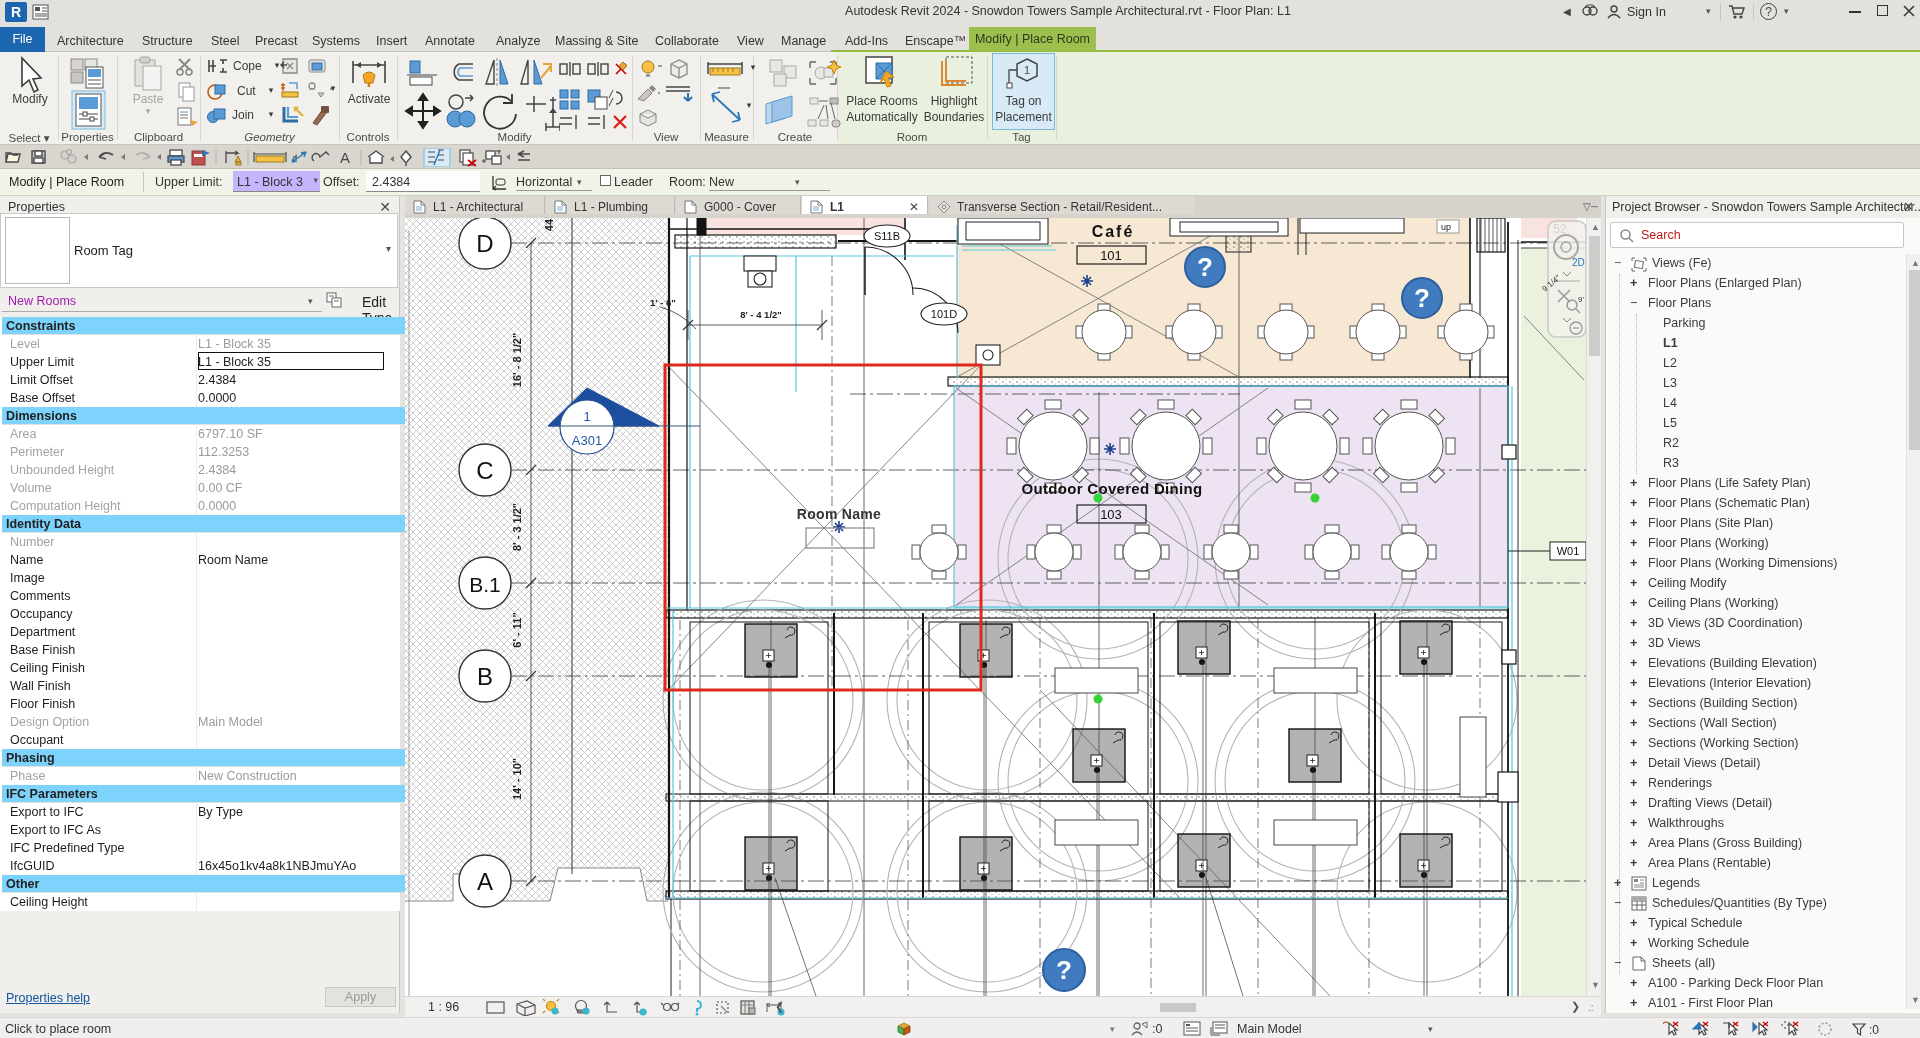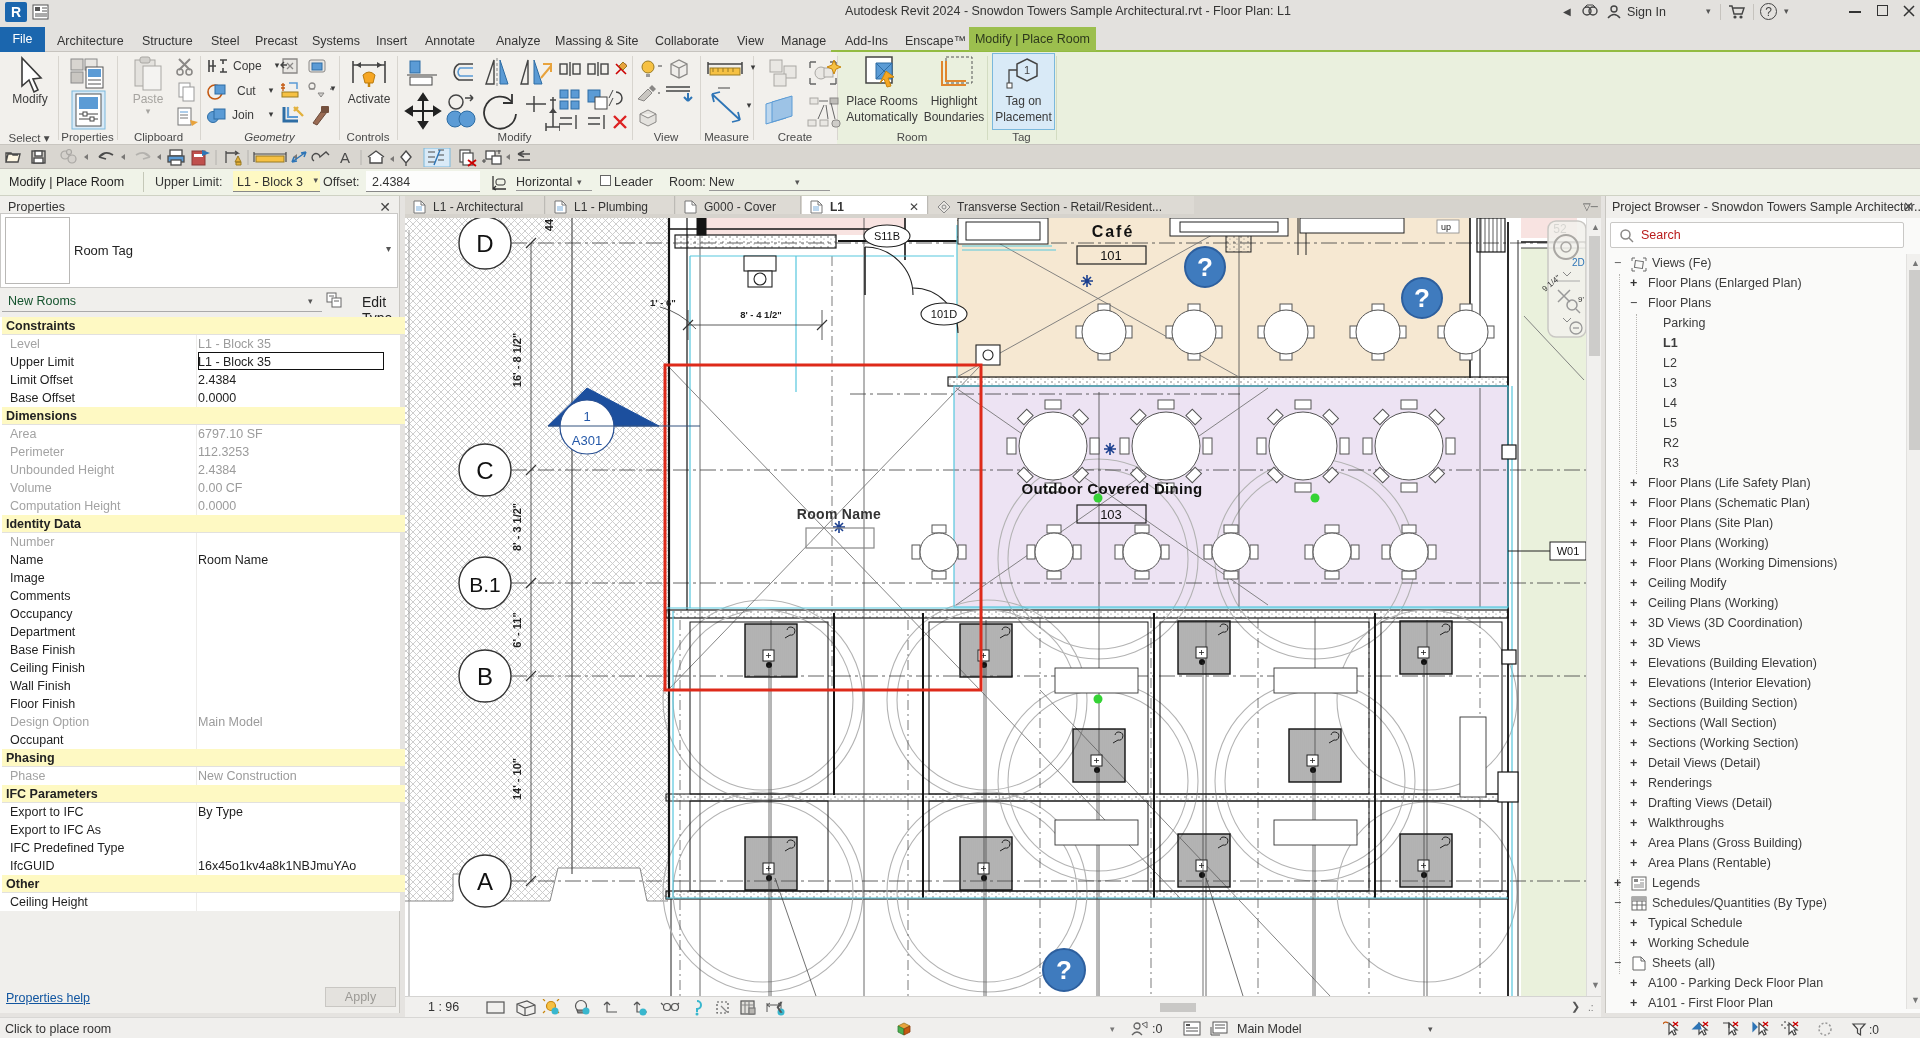--- a/index.html
+++ b/index.html
@@ -27,21 +27,21 @@
   
   #optbar { left:0; top:169px; width:1920px; height:27px; background:#F0F3E8; border-bottom:1px solid #CFD2C4; font-size:12.5px; color:#333; }
   
   #props { left:0; top:196px; width:400px; height:817px; background:#F0EFEC; border-right:1px solid #C8C6C1; }
   #props .title { position:absolute; left:0; top:0; width:100%; height:22px; font-size:12.5px; color:#333; padding:4px 0 0 8px; }
   .prow { position:absolute; left:2px; width:394px; height:18px; font-size:12.5px; }
   .prow .lab { position:absolute; left:8px; top:2px; color:#1E1E1E; }
   .prow .lab.gray { color:#A3A3A3; }
   .prow .val { position:absolute; left:196px; top:2px; color:#9B9B9B; }
   .prow .val.black { color:#1E1E1E; }
-  .phead { position:absolute; left:2px; width:448px; height:18px; background:#fef9c3; font-size:12.5px; font-weight:bold; color:#222; border-bottom:1px solid #E2E1DF; }
+  .phead { position:absolute; left:2px; width:448px; height:18px; background:#7dd3fc; font-size:12.5px; font-weight:bold; color:#222; border-bottom:1px solid #E2E1DF; }
   .phead span { position:absolute; left:4px; top:2px; }
   .phead .chev { position:absolute; left:auto; right:6px; top:3px; font-weight:normal; color:#555; font-size:11px; transform:rotate(90deg); }
   
   #browser { left:1605px; top:196px; width:315px; height:817px; background:#FAFAF9; border-left:1px solid #C8C6C1; }
   #browser .title { position:absolute; left:0; top:0; width:100%; height:22px; font-size:12.5px; color:#333; padding:4px 0 0 6px; background:#F0EFEC; white-space:nowrap; overflow:hidden; }
   .trow { position:absolute; left:0; height:20px; font-size:12.5px; color:#3B3B3B; white-space:nowrap; }
   
   #vtabs { left:405px; top:196px; width:1196px; height:22px; background:#D6D3CD; }
   .vtab { position:absolute; top:0; height:18px; background:#DDDAD4; border-right:1px solid #BCBAB5; font-size:12px; color:#333; }
   .vtab .txt { position:absolute; left:28px; top:4px; }
@@ -446,21 +446,21 @@
         <path d="M492 3 h5 m-2 -1 v4 m-13 7 h-4 m2 -2 v4" stroke-width="1.1"></path>
       </g>
       <path d="M502 9 l4 -3 v6 Z" fill="#7A7876"></path>
       <path d="M514 6 h12 m-12 0 l6 -3 m-6 3 l6 3 M514 12 h12" stroke="#4A4A4A" stroke-width="1.4"></path>
     </svg>
   </div>
   <div id="optbar" class="abs">
     <div class="abs" style="left:9px; top:6px; font-size:12.5px; color:#222;">Modify | Place Room</div>
     <div class="abs" style="left:143px; top:3px; width:1px; height:20px; background:#C5C8B8;"></div>
     <div class="abs" style="left:155px; top:6px;">Upper Limit:</div>
-    <div class="abs" style="left:233px; top:2px; width:87px; height:21px; background:#fef9c3; border-bottom:1px solid #888;padding-left:44px;">
+    <div class="abs" style="left:233px; top:2px; width:87px; height:21px; background:#c4b5fd; border-bottom:1px solid #888;padding-left:44px;">
       <span style="position:absolute; left:4px; top:4px; font-size:12.5px;">L1 - Block 3</span>
       <span style="position:absolute; right:2px; top:4px; font-size:9px; color:#555;">▾</span>
     </div>
     <div class="abs" style="left:323px; top:6px;">Offset:</div>
     <div class="abs" style="left:366px; top:2px; width:114px; height:21px; background:#FDFDFC; border-bottom:1px solid #888;">
       <span style="position:absolute; left:6px; top:4px; font-size:12.5px;">2.4384</span>
     </div>
     <svg class="icon" style="left:491px; top:5px;" width="18" height="17" viewBox="0 0 18 17">
       <path d="M2 2 v13 h13 M2 15 l3 -3 m-3 3 l3 1" stroke="#333" fill="none" stroke-width="1.3"></path>
       <rect x="5" y="5" width="9" height="6" rx="2" fill="none" stroke="#333"></rect>
@@ -476,21 +476,21 @@
   <div id="props" class="abs">
     <div class="title">Properties <span style="position:absolute; right:8px; top:3px; color:#444; font-size:14px;">✕</span></div>
 
     <div class="abs" style="left:0px; top:17px; width:398px; height:75px; background:#fff; border:1px solid #C9C8C6;">
       <div class="abs" style="left:4px; top:3px; width:65px; height:67px; background:#fff; border:1px solid #B9B8B6;"></div>
       <div class="abs" style="left:73px; top:29px; font-size:13px; color:#222;">Room Tag</div>
       <div class="abs" style="right:6px; top:29px; font-size:10px; color:#555;">▾</div>
     </div>
 
     <div class="abs" style="left:2px; top:94px; width:396px; height:22px; background:#F0EFEC;">
-      <div class="abs" style="left:6px; top:4px; font-size:12.5px; color:#14532d;">New Rooms</div>
+      <div class="abs" style="left:6px; top:4px; font-size:12.5px; color:#a21caf;">New Rooms</div>
       <div class="abs" style="left:306px; top:6px; font-size:9px; color:#555;">▾</div>
       <div class="abs" style="left:0px; top:21px; width:320px; height:1px; background:#AAA;"></div>
       <svg class="icon" style="left:324px; top:2px;" width="17" height="17" viewBox="0 0 17 17">
         <rect x="1" y="1" width="9" height="9" fill="#fff" stroke="#666"></rect>
         <rect x="6" y="6" width="9" height="9" fill="#fff" stroke="#666"></rect>
         <line x1="3" y1="4" x2="8" y2="4" stroke="#666"></line>
         <line x1="8" y1="9" x2="13" y2="9" stroke="#666"></line>
       </svg>
       <div class="abs" style="left:360px; top:4px; font-size:14px; color:#222;">Edit Type</div>
     </div>

